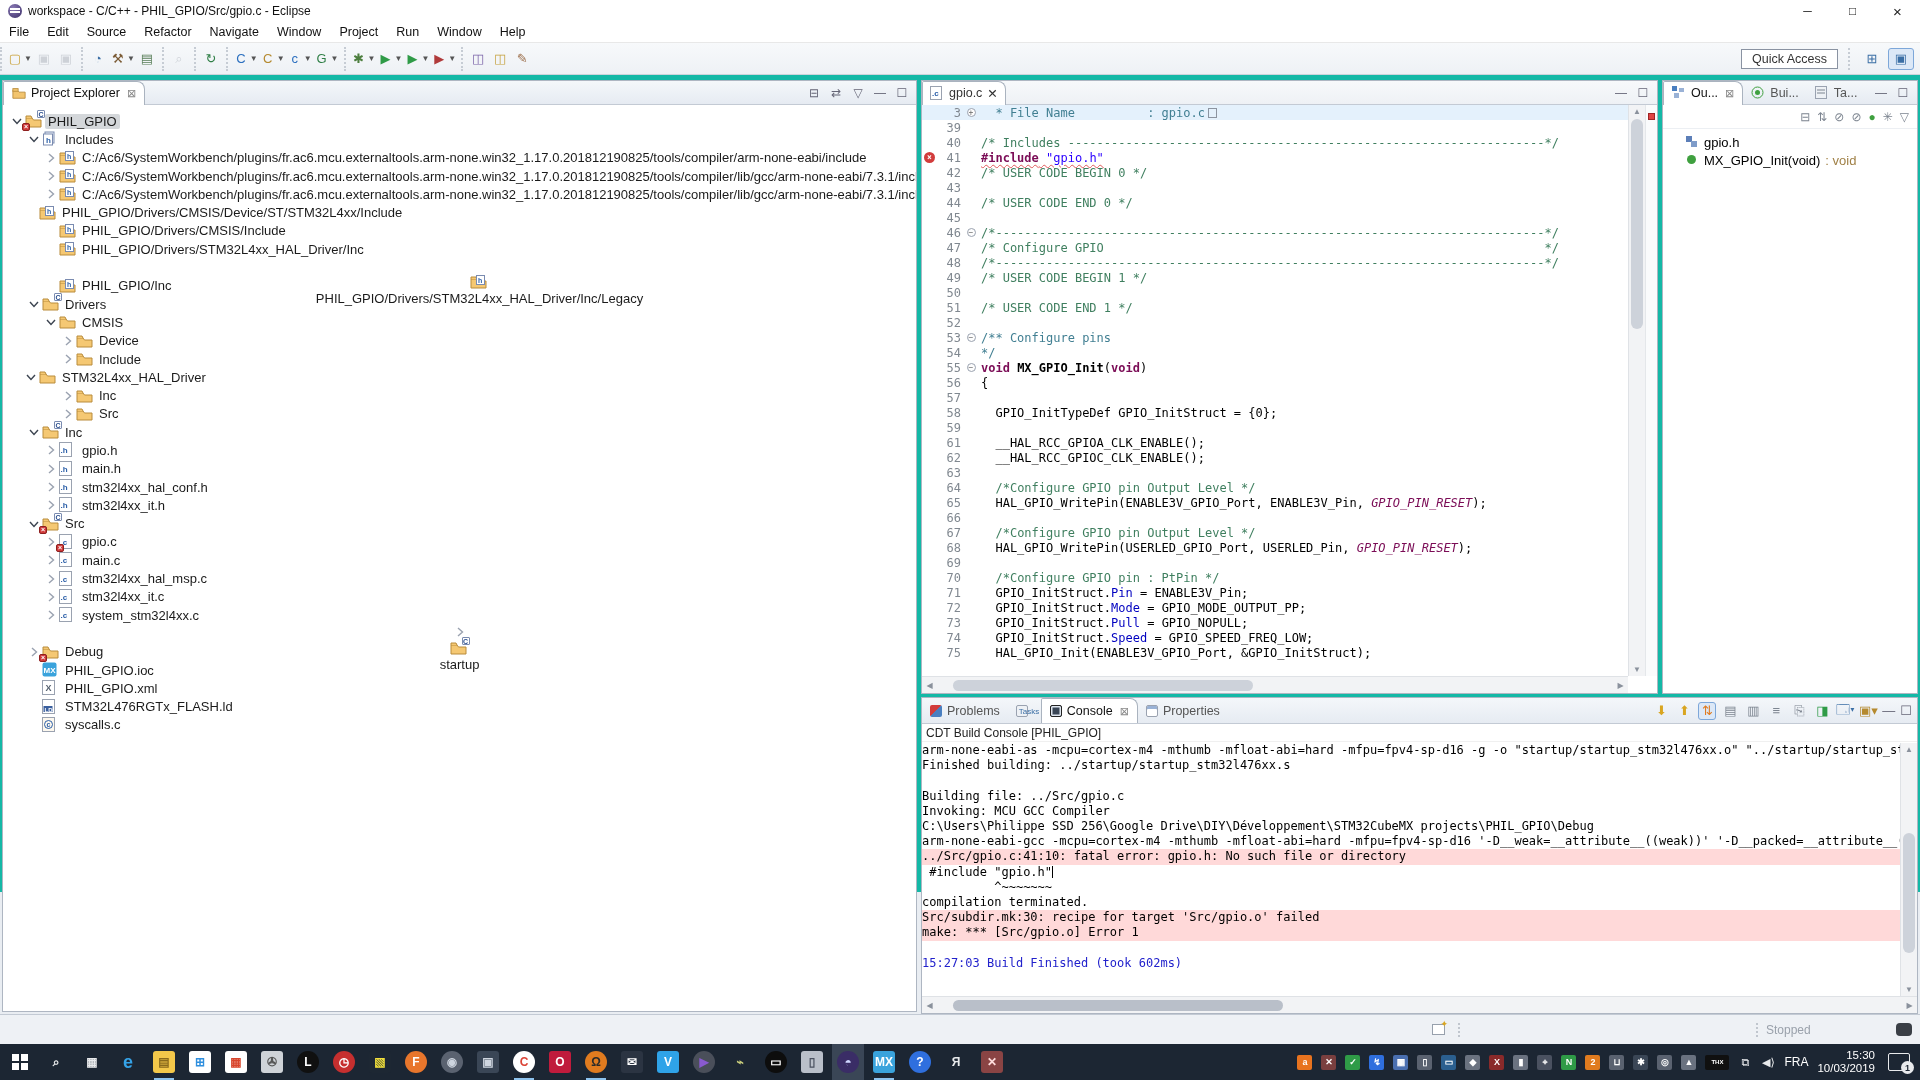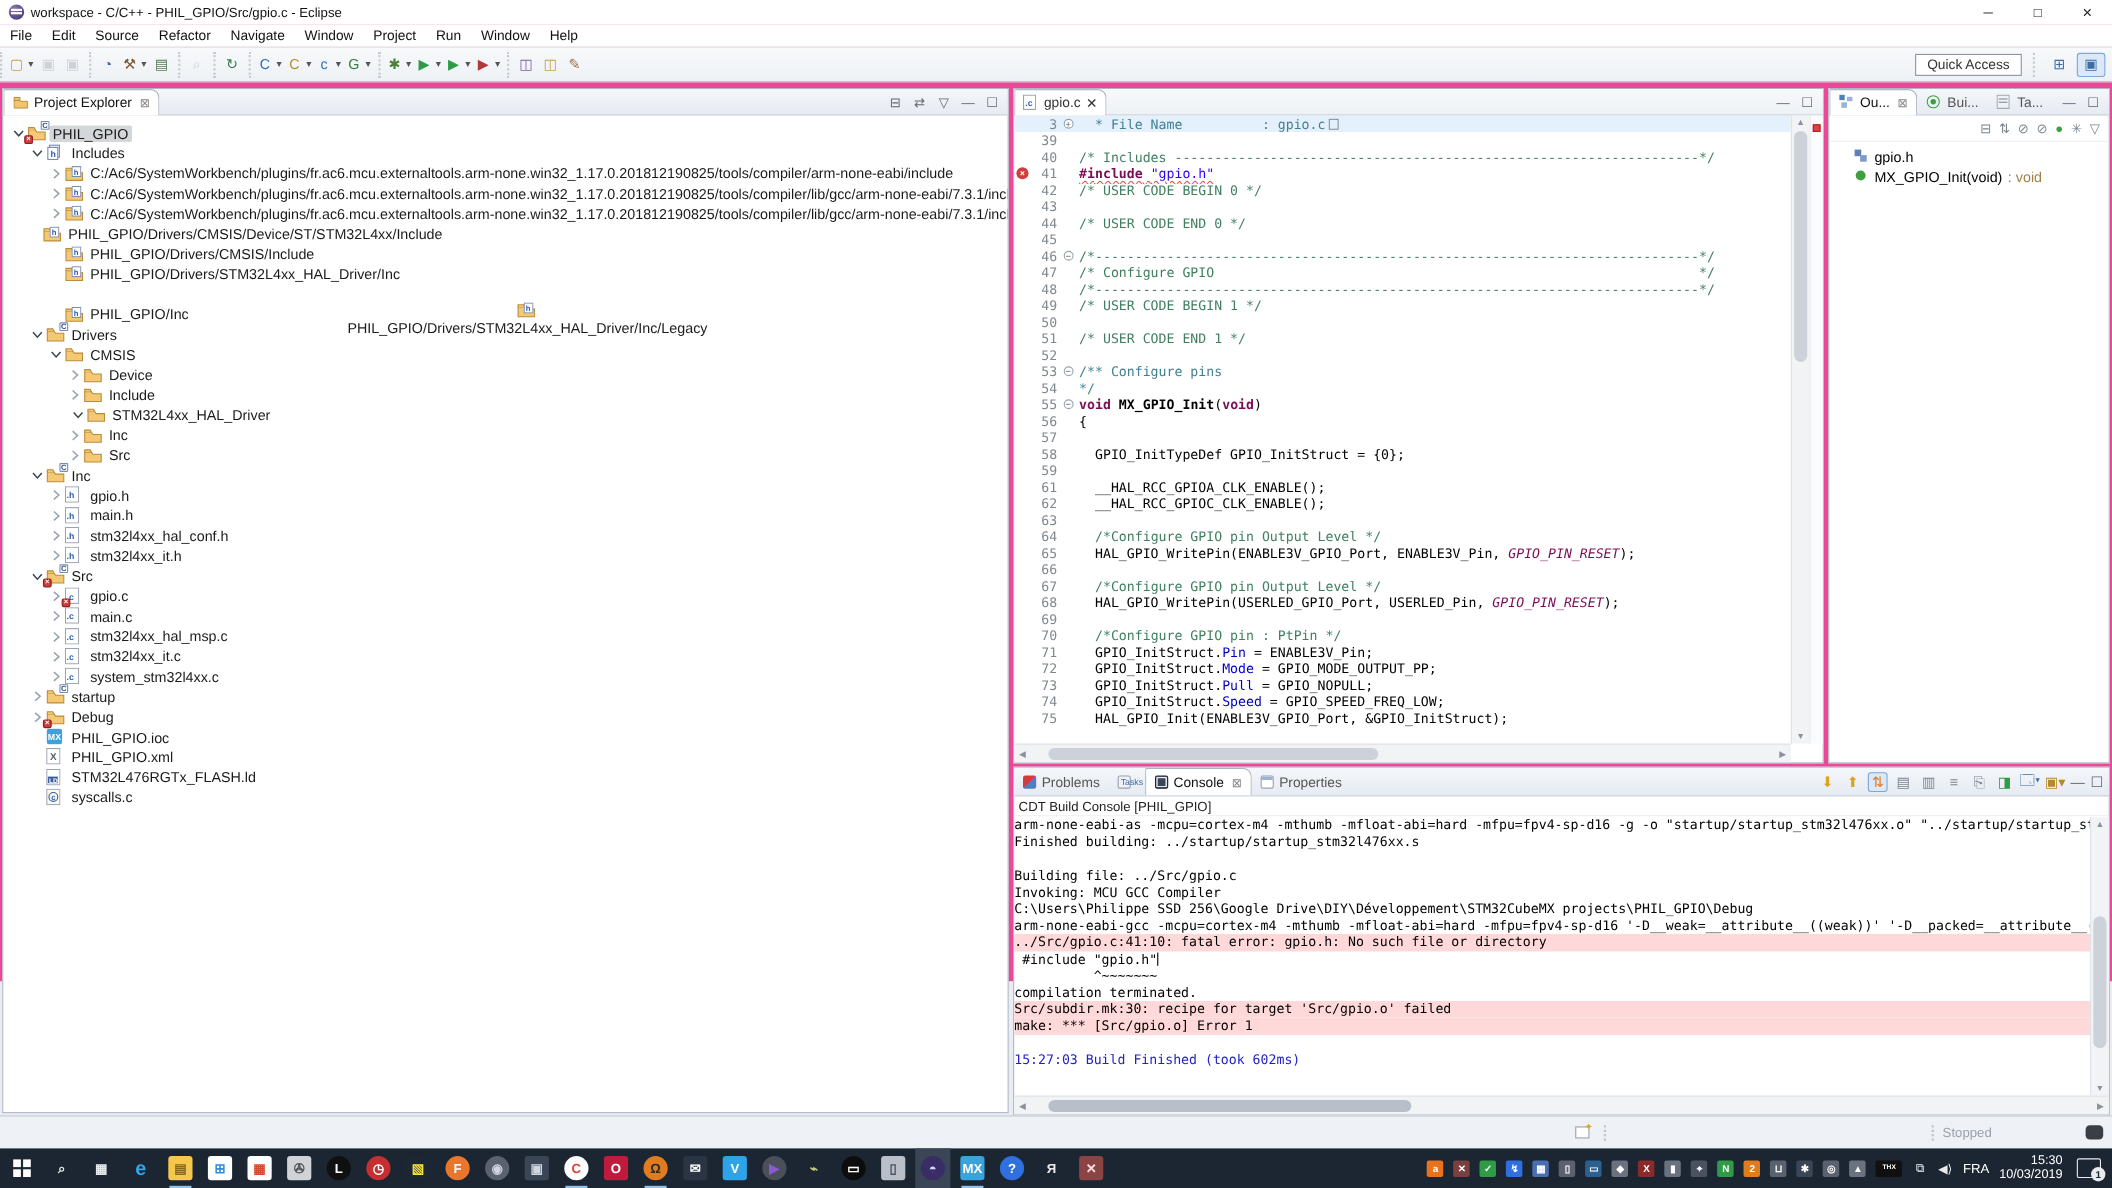--- a/index.html
+++ b/index.html
@@ -1,18 +1,18 @@
 <!DOCTYPE html>
 <html><head>
 <meta charset="utf-8">
 <style>
   * { margin:0; padding:0; box-sizing:border-box; }
   html,body { width:1920px; height:1080px; overflow:hidden; background:#e9edf2;
               font-family:"Liberation Sans", sans-serif; }
-  #screen { position:relative; width:1920px; height:892px; background:#ec4899; }
+  #screen { position:relative; width:1920px; height:892px; background:#14b8a6; }
 
   
   #titlebar { position:absolute; left:0; top:0; width:1920px; height:22px; background:#ffffff;
               display:flex; align-items:center; font-size:12px; color:#111; }
   #titlebar .appicon { width:14px; height:14px; border-radius:50%;
       background:radial-gradient(circle at 35% 30%, #8a7ab5, #3a2d66); margin:0 6px 0 8px; position:relative; }
   #titlebar .appicon:before { content:""; position:absolute; left:2px; top:4px; width:10px; height:2px; background:#fff; box-shadow:0 3px 0 #fff; }
   #winbtns { margin-left:auto; display:flex; height:22px; }
   .winbtn { width:45px; height:22px; display:flex; align-items:center; justify-content:center;
             font-size:12px; color:#222; }
@@ -514,21 +514,21 @@
               </svg>
             </span>
             <span class="ticon">
               <svg width="17" height="16" viewBox="0 0 17 16">
                 <path d="M1 5h6l1.5 2H16v7H1z" fill="#f5c873" stroke="#b98c3c"></path>
                 <path d="M1 5V3h5l1 2" fill="#f5c873" stroke="#b98c3c"></path>
               </svg>
             </span>
             <span class="lbl">Include</span>
           </div>
-          <div class="trow" style="padding-left: 60px;">
+          <div class="trow" style="padding-left: 20px;">
             <span class="chev">
               <svg width="10" height="10" viewBox="0 0 10 10">
                 <polyline points="1,3 5,7.5 9,3" fill="none" stroke="#3c4450" stroke-width="1.4"></polyline>
               </svg>
             </span>
             <span class="ticon">
               <svg width="17" height="16" viewBox="0 0 17 16">
                 <path d="M1 5h6l1.5 2H16v7H1z" fill="#f5c873" stroke="#b98c3c"></path>
                 <path d="M1 5V3h5l1 2" fill="#f5c873" stroke="#b98c3c"></path>
               </svg>
@@ -714,21 +714,21 @@
               </svg>
             </span>
             <span class="ticon">
               <svg width="13" height="15" viewBox="0 0 13 15">
                 <rect x="0.5" y="0.5" width="12" height="14" fill="#fff" stroke="#9aa2b0"></rect>
                 <text x="1.5" y="11" font-size="8" fill="#2b5fa8" font-weight="bold">.c</text>
               </svg>
             </span>
             <span class="lbl">system_stm32l4xx.c</span>
           </div>
-          <div class="trow" style="padding-left: 23px;">
+          <div class="trow" style=" flex-direction: column;">
             <span class="chev">
               <svg width="10" height="10" viewBox="0 0 10 10">
                 <polyline points="3,1 7.5,5 3,9" fill="none" stroke="#9aa2b0" stroke-width="1.4"></polyline>
               </svg>
             </span>
             <span class="ticon">
               <svg width="17" height="16" viewBox="0 0 17 16">
                 <path d="M1 5h6l1.5 2H16v7H1z" fill="#f5c873" stroke="#b98c3c"></path>
                 <path d="M1 5V3h5l1 2" fill="#f5c873" stroke="#b98c3c"></path>
               </svg>

